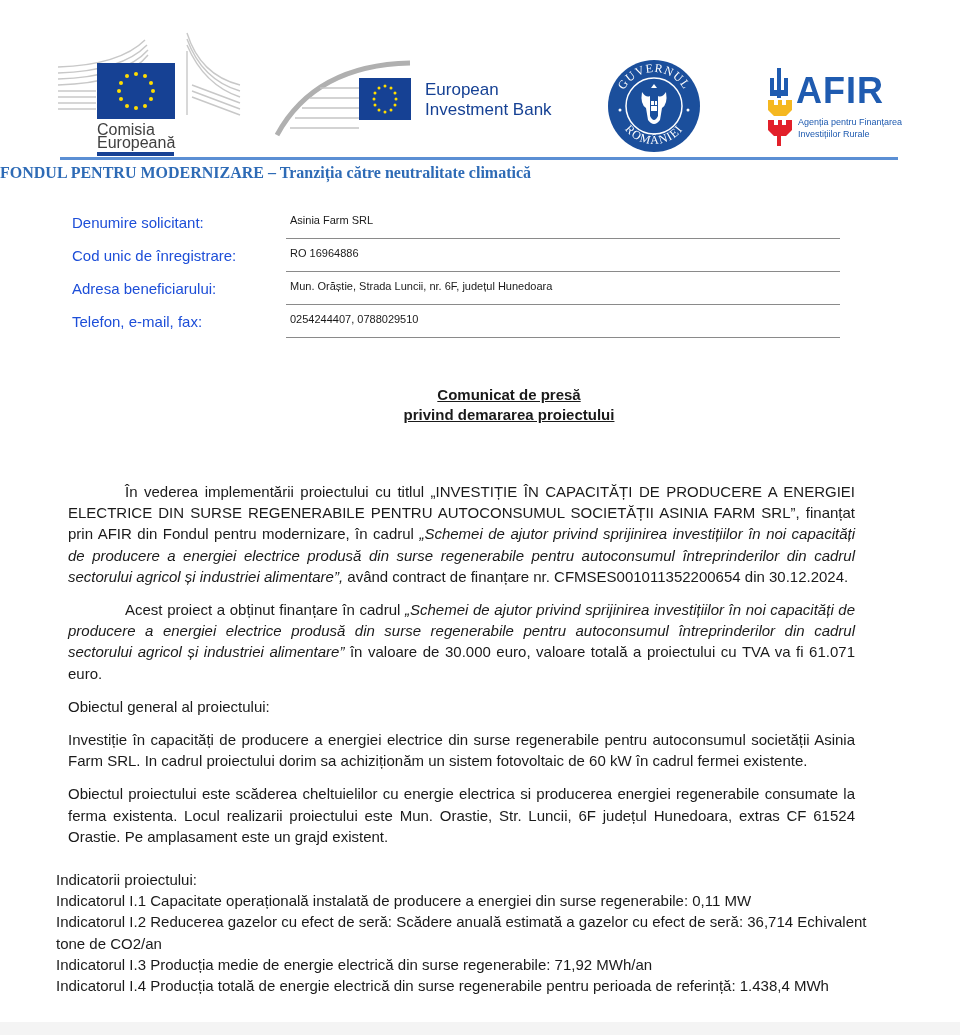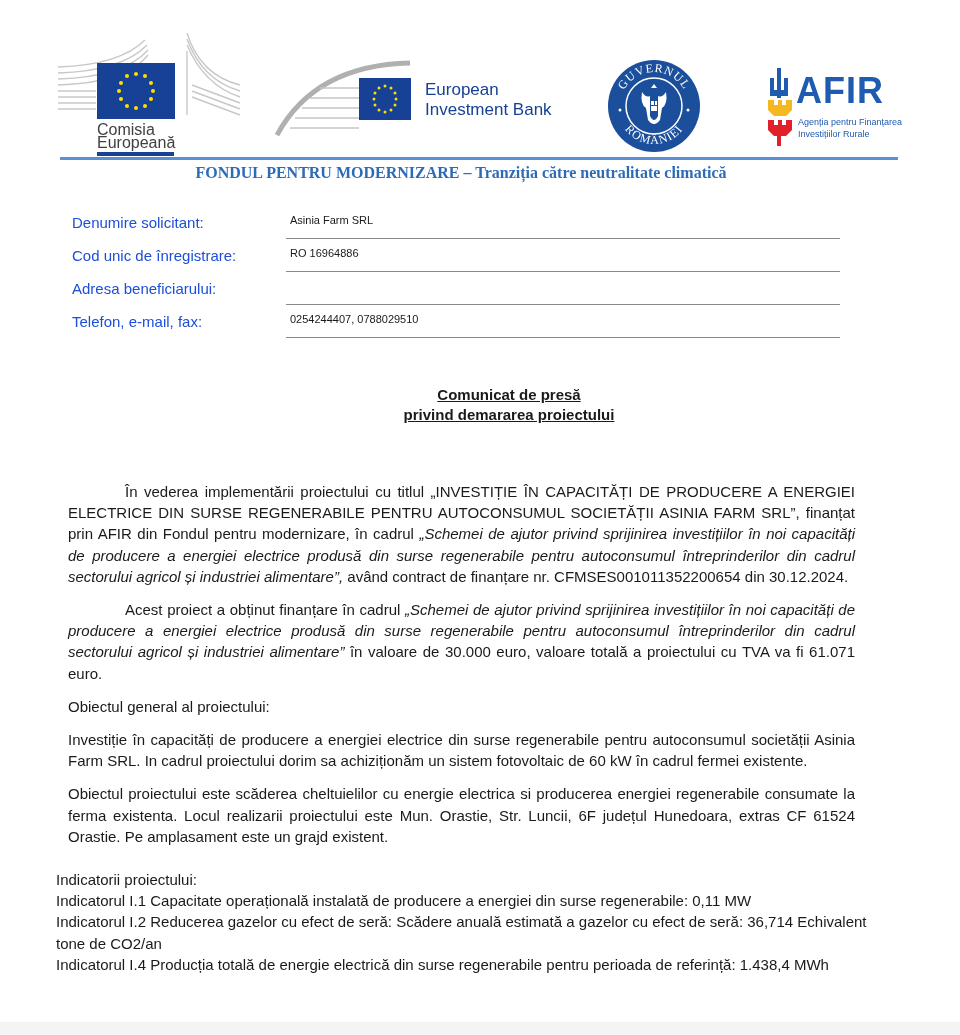--- a/index.html
+++ b/index.html
@@ -13,21 +13,21 @@
   .eib-logo { position: absolute; left: 275px; top: 40px; width: 300px; height: 80px; }
   .gov-logo { position: absolute; left: 606px; top: 38px; width: 96px; height: 96px; }
   .afir-logo { position: absolute; left: 766px; top: 48px; width: 150px; height: 85px; }
   .eib-text { position: absolute; left: 150px; top: 20px; color: #164194; font-size: 17px; line-height: 20px; }
   .ec-text { position: absolute; left: 47px; top: 98px; color: #404040; font-size: 16px; line-height: 13px; }
   .ec-bar { position: absolute; left: 47px; top: 127px; width: 77px; height: 4px; background: #164194; }
   .afir-big { position: absolute; left: 30px; top: 2px; font-size: 36px; font-weight: bold; color: #1f5bb0; letter-spacing: 1px; }
   .afir-small { position: absolute; left: 32px; top: 48px; font-size: 9px; line-height: 12px; color: #1f5bb0; }
 
   .blue-rule { position: absolute; left: 60px; top: 157px; width: 838px; height: 3px; background: #5b8fd4; }
-  .fund-title { position: absolute; left: 0; top: 164px; width: 922px; text-align: center;
+  .fund-title { position: absolute; left: 0; top: 164px; width: 922px; text-align: left;
                 font-family: "Liberation Serif", serif; font-weight: bold; font-size: 16px; color: #2e6bb6; }
 
   
   .info { position: absolute; left: 72px; top: 206px; width: 770px; }
   .info-row { position: relative; height: 33px; }
   .info-label { position: absolute; left: 0; top: 8px; font-size: 15px; color: #1d4ed8; }
   .info-value { position: absolute; left: 218px; top: 8px; font-size: 11px; color: #1a1a1a; }
   .info-line { position: absolute; left: 214px; bottom: 0; width: 554px; height: 1px; background: #8a8a8a; }
 
   .press-title { position: absolute; left: 0; top: 385px; width: 922px; text-align: center;
@@ -177,20 +177,21 @@
       <span class="info-value">Asinia Farm SRL</span>
       <div class="info-line"></div>
     </div>
     <div class="info-row">
       <span class="info-label">Cod unic de înregistrare:</span>
       <span class="info-value">RO 16964886</span>
       <div class="info-line"></div>
     </div>
     <div class="info-row">
       <span class="info-label">Adresa beneficiarului:</span>
+      <span class="info-value">Mun. Orăștie, Strada Luncii, nr. 6F, județul Hunedoara</span>
       <div class="info-line"></div>
     </div>
     <div class="info-row">
       <span class="info-label">Telefon, e-mail, fax:</span>
       <span class="info-value">0254244407, 0788029510</span>
       <div class="info-line"></div>
     </div>
   </div>
 
   <div class="press-title">
@@ -203,17 +204,18 @@
     <p class="indent"><span>Acest proiect a obținut finanțare în cadrul </span><i>„Schemei de ajutor privind sprijinirea investițiilor în noi capacități de producere a energiei electrice produsă din surse regenerabile pentru autoconsumul întreprinderilor din cadrul sectorului agricol și industriei alimentare”</i><span> în valoare de 30.000 euro, valoare totală a proiectului cu TVA va fi 61.071 euro.</span></p>
     <p>Obiectul general al proiectului:</p>
     <p>Investiție în capacități de producere a energiei electrice din surse regenerabile pentru autoconsumul societății Asinia Farm SRL. In cadrul proiectului dorim sa achiziționăm un sistem fotovoltaic de 60 kW în cadrul fermei existente.</p>
     <p>Obiectul proiectului este scăderea cheltuielilor cu energie electrica si producerea energiei regenerabile consumate la ferma existenta. Locul realizarii proiectului este Mun. Orastie, Str. Luncii, 6F județul Hunedoara, extras CF 61524 Orastie. Pe amplasament este un grajd existent.</p>
   </div>
 
   <div class="indicators">
     <p>Indicatorii proiectului:</p>
     <p>Indicatorul I.1 Capacitate operațională instalată de producere a energiei din surse regenerabile: 0,11 MW</p>
     <p>Indicatorul I.2 Reducerea gazelor cu efect de seră: Scădere anuală estimată a gazelor cu efect de seră: 36,714 Echivalent tone de CO2/an</p>
+    <p>Indicatorul I.3 Producția medie de energie electrică din surse regenerabile: 71,92 MWh/an</p>
     <p>Indicatorul I.4 Producția totală de energie electrică din surse regenerabile pentru perioada de referință: 1.438,4 MWh</p>
   </div>
 
   <div class="bottom-band"></div>
 </div>
 
 </body></html>

